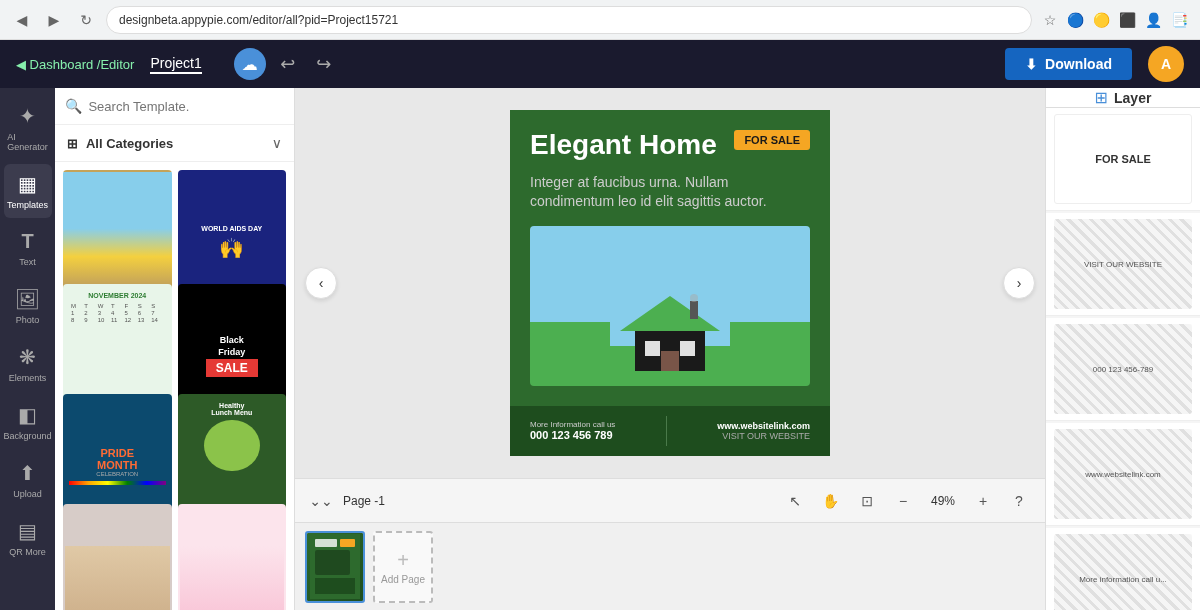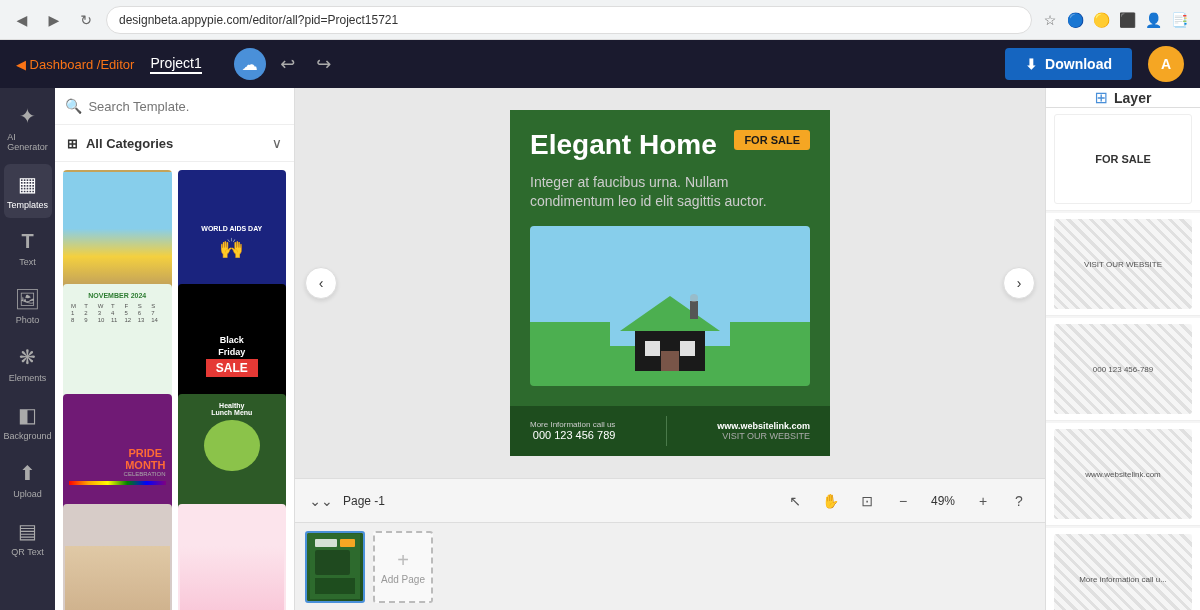--- a/index.html
+++ b/index.html
@@ -42,21 +42,21 @@
     
     .app-header {
       height: 48px;
       background: #1a1a2e;
       display: flex;
       align-items: center;
       padding: 0 16px;
       gap: 16px;
     }
     .nav-back {
-      color: #f97316;
+      color: #86efac;
       font-size: 13px;
       cursor: pointer;
       display: flex; align-items: center; gap: 4px;
     }
     .project-tab {
       color: #fff;
       font-size: 14px;
       border-bottom: 2px solid #fff;
       padding-bottom: 1px;
     }
@@ -214,22 +214,22 @@
     .tmpl-bf-black { font-size: 9px; font-weight: bold; }
     .tmpl-bf-friday { font-size: 9px; font-weight: bold; }
     .tmpl-bf-sale {
       background: #e53935;
       padding: 2px 10px;
       font-size: 12px; font-weight: bold; color: white;
       border-radius: 0;
     }
 
     .tmpl-pride {
-      background: #701a75;
-      display: flex; flex-direction: column; align-items: flex-end; justify-content: center;
+      background: #0c4a6e;
+      display: flex; flex-direction: column; align-items: center; justify-content: center;
       padding: 4px;
     }
     .tmpl-pride-title { font-size: 11px; font-weight: bold; color: #ff6b35; text-align: center; }
     .tmpl-pride-sub { font-size: 6px; color: #aaa; text-align: center; }
     .tmpl-pride-rainbow { width: 100%; height: 4px; background: linear-gradient(90deg, red, orange, yellow, green, blue, purple); margin-top: 4px; }
 
     .tmpl-lunch {
       background: #2d5a27;
       display: flex; flex-direction: column; align-items: center; justify-content: flex-start;
       padding: 6px;
@@ -328,21 +328,21 @@
     }
     .design-footer {
       background: #1e4d1e;
       padding: 10px 20px;
       display: flex;
       align-items: center;
       justify-content: space-between;
     }
     .design-footer-left { color: #ccc; font-size: 8px; }
     .design-divider { width: 1px; height: 30px; background: #4a7a4a; }
-    .design-footer-phone { font-size: 11px; font-weight: normal; color: white; text-align: right; }
+    .design-footer-phone { font-size: 11px; font-weight: bold; color: white; }
     .design-footer-website { font-size: 9px; font-weight: bold; color: white; }
     .design-footer-visit { font-size: 9px; color: #aaa; }
 
     
     .canvas-toolbar {
       height: 44px;
       background: #f5f5f5;
       border-top: 1px solid #ddd;
       display: flex;
       align-items: center;
@@ -499,21 +499,21 @@
     <div class="sidebar-item">
       <span class="sidebar-icon">◧</span>
       <span style="font-size:9px;">Background</span>
     </div>
     <div class="sidebar-item">
       <span class="sidebar-icon">⬆</span>
       <span style="font-size:9px;">Upload</span>
     </div>
     <div class="sidebar-item">
       <span class="sidebar-icon">▤</span>
-      <span style="font-size:9px;">QR Text</span>
+      <span style="font-size:9px;">QR More</span>
     </div>
   </div>
 
   <div class="templates-panel">
     <div class="search-bar">
       <span class="search-icon">🔍</span>
       <input class="search-input" type="text" placeholder="Search Template." style="">
     </div>
     <div class="categories-header">
       <div class="categories-header-left">

